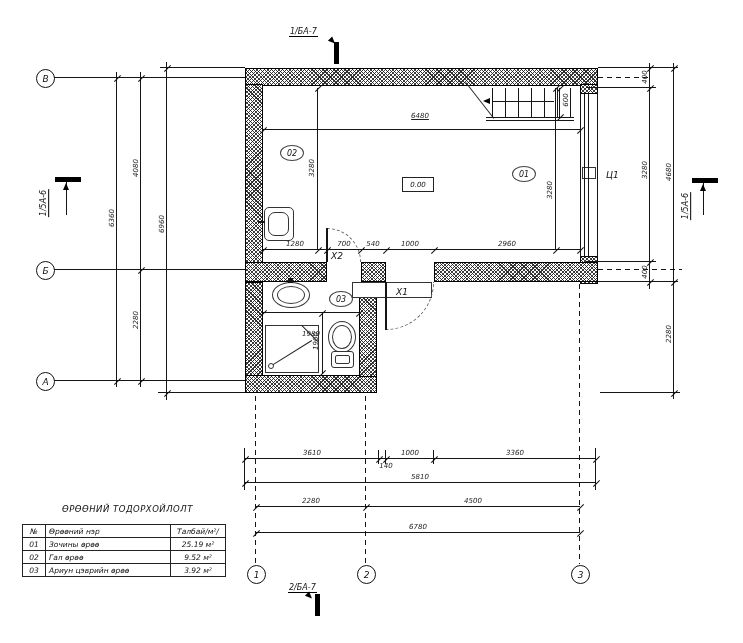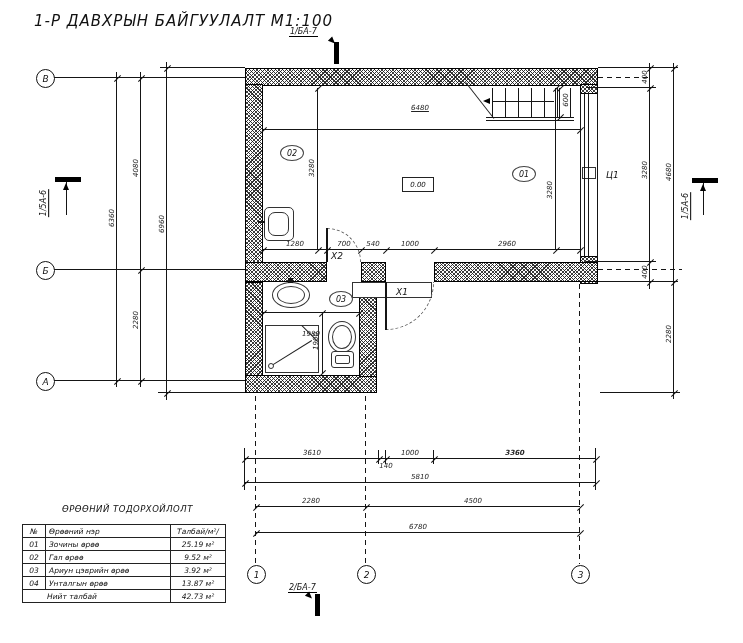--- a/index.html
+++ b/index.html
@@ -51,21 +51,20 @@
   #sched .c-name{width:118px}
   #sched .c-area{width:48px;text-align:center}
   #sched-title{position:absolute;left:62px;top:504px;font:italic 8.5px "DejaVu Sans",sans-serif;letter-spacing:.5px}
   .rotline{position:absolute;height:1px;background:#222;transform-origin:0 0}
 </style>
 </head>
 <body>
 
 <div id="sheet">
 
-  <div id="title">1-Р ДАВХРЫН БАЙГУУЛАЛТ  М1:100</div>
 
   <div class="wall" style="left:245px;top:68px;width:353px;height:18px"></div>
   <div class="wall" style="left:245px;top:84px;width:18px;height:200px"></div>
   <div class="wall" style="left:580px;top:84px;width:18px;height:10px"></div>
   <div class="wall" style="left:580px;top:256px;width:18px;height:28px"></div>
   <div class="wall" style="left:245px;top:262px;width:82px;height:20px"></div>
   <div class="wall" style="left:361px;top:262px;width:25px;height:20px"></div>
   <div class="wall" style="left:434px;top:262px;width:164px;height:20px"></div>
   <div class="wall" style="left:245px;top:282px;width:18px;height:111px"></div>
   <div class="wall" style="left:245px;top:375px;width:132px;height:18px"></div>
@@ -165,29 +164,20 @@
     </tr>
     <tr>
       <td class="c-num">02</td>
       <td class="c-name">Гал өрөө</td>
       <td class="c-area">9.52 м²</td>
     </tr>
     <tr>
       <td class="c-num">03</td>
       <td class="c-name">Ариун цэврийн өрөө</td>
       <td class="c-area">3.92 м²</td>
-    </tr>
-    <tr>
-      <td class="c-num">04</td>
-      <td class="c-name">Унталгын өрөө</td>
-      <td class="c-area">13.87 м²</td>
-    </tr>
-    <tr>
-      <td colspan="2" style="padding-left:24px">Нийт талбай</td>
-      <td class="c-area">42.73 м²</td>
     </tr>
   </tbody>
     </table>
 <div class="ln" style="left: 54px; top: 77px; width: 191px; height: 1px;"></div>
     <div class="ln" style="left: 54px; top: 269px; width: 191px; height: 1px;"></div>
     <div class="ln" style="left: 54px; top: 380px; width: 191px; height: 1px;"></div>
     <div class="ln" style="left: 160px; top: 67px; width: 85px; height: 1px;"></div>
     <div class="ln" style="left: 158px; top: 392px; width: 87px; height: 1px;"></div>
     <div class="ln" style="left: 116px; top: 72px; width: 1px; height: 315px;"></div>
     <div class="ln" style="left: 140px; top: 72px; width: 1px; height: 315px;"></div>
@@ -282,32 +272,32 @@
     <div class="tick" style="left: 575.5px; top: 533px;"></div>
     <span class="dim rot" style="left: 112px; top: 218px;">6360</span>
     <span class="dim rot" style="left: 136px; top: 168px;">4080</span>
     <span class="dim rot" style="left: 136px; top: 320px;">2280</span>
     <span class="dim rot" style="left: 162px; top: 224px;">6960</span>
     <span class="dim rot" style="left: 645px; top: 77px;">400</span>
     <span class="dim rot" style="left: 645px; top: 170px;">3280</span>
     <span class="dim rot" style="left: 645px; top: 272px;">400</span>
     <span class="dim rot" style="left: 669px; top: 172px;">4680</span>
     <span class="dim rot" style="left: 669px; top: 334px;">2280</span>
-    <span class="dim" style="left: 420px; top: 108px; text-decoration: underline;">6480</span>
+    <span class="dim" style="left: 420px; top: 116px; text-decoration: underline;">6480</span>
     <span class="dim rot" style="left: 566px; top: 100px;">600</span>
     <span class="dim rot" style="left: 312px; top: 168px;">3280</span>
     <span class="dim rot" style="left: 550px; top: 190px;">3280</span>
     <span class="dim" style="left: 295px; top: 244px;">1280</span>
     <span class="dim" style="left: 344px; top: 244px;">700</span>
     <span class="dim" style="left: 373px; top: 244px;">540</span>
     <span class="dim" style="left: 410px; top: 244px;">1000</span>
     <span class="dim" style="left: 507px; top: 244px;">2960</span>
     <span class="dim" style="left: 311px; top: 300px; margin-top: 34px;">1980</span>
     <span class="dim rot" style="left: 316px; top: 341px;">1900</span>
     <span class="dim" style="left: 312px; top: 453px;">3610</span>
     <span class="dim" style="left: 386px; top: 466px;">140</span>
     <span class="dim" style="left: 410px; top: 453px;">1000</span>
-    <span class="dim" style="left: 515px; top: 453px; font-weight: bold;">3360</span>
+    <span class="dim" style="left: 515px; top: 453px;">3360</span>
     <span class="dim" style="left: 420px; top: 477px;">5810</span>
     <span class="dim" style="left: 311px; top: 501px;">2280</span>
     <span class="dim" style="left: 473px; top: 501px;">4500</span>
     <span class="dim" style="left: 418px; top: 527px;">6780</span>
   </div>
 
 </body></html>

